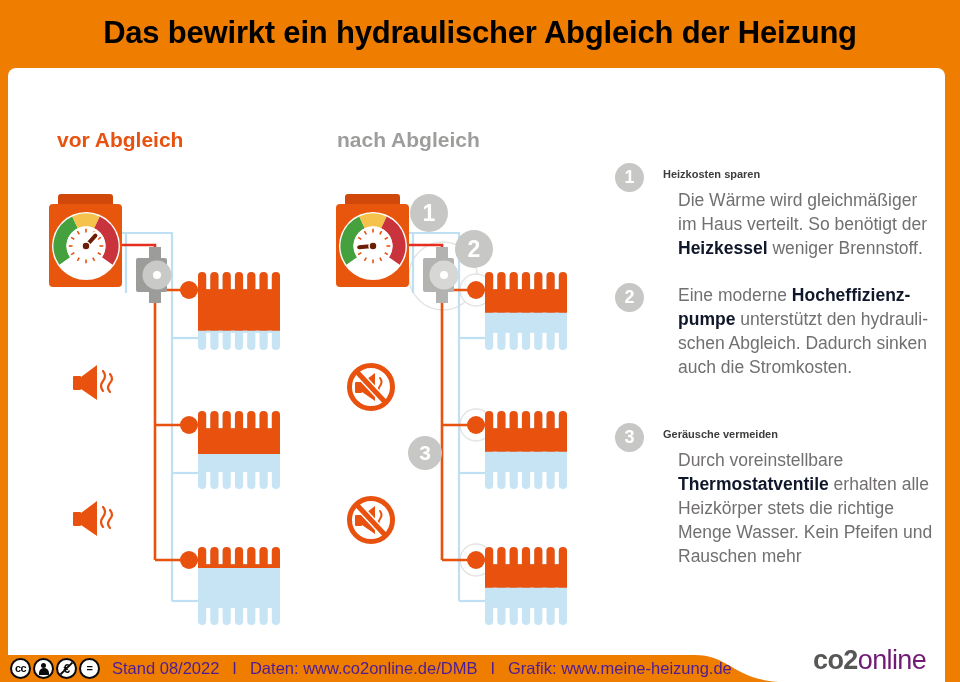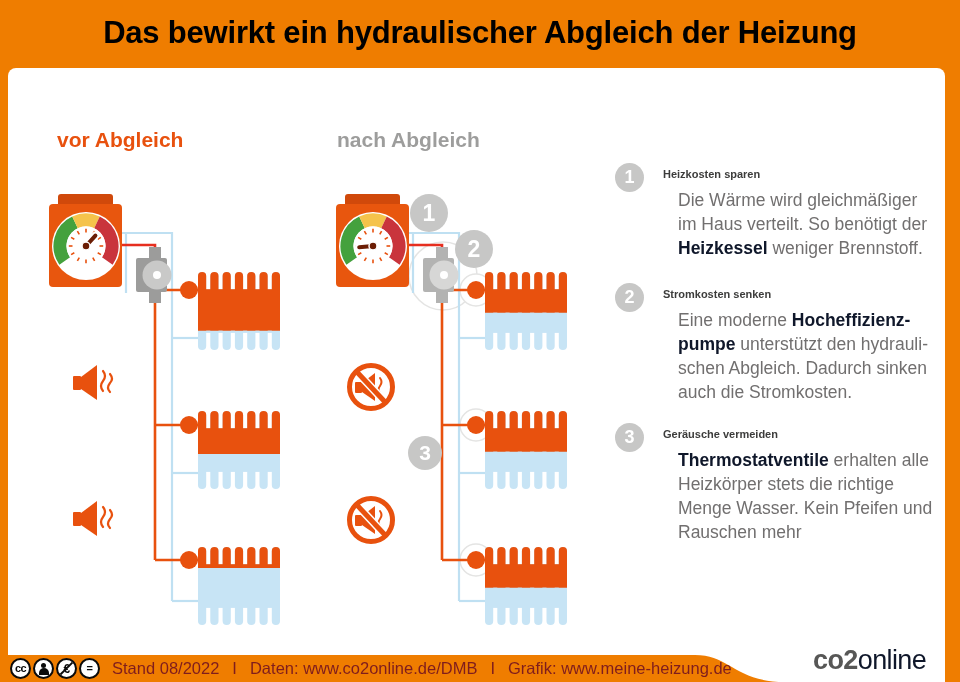--- a/index.html
+++ b/index.html
@@ -35,25 +35,25 @@
   .cc-set{display:flex;gap:2px;margin-left:10px;}
   .cc-badge{width:21px;height:21px;border-radius:50%;background:#fff;border:2px solid #0b0b0b;
             box-sizing:border-box;display:flex;align-items:center;justify-content:center;
             position:relative;overflow:hidden;flex:0 0 auto;}
   .cc-glyph{font-weight:700;font-size:11px;color:#0b0b0b;line-height:1;letter-spacing:-0.5px;}
   .nc-glyph{font-size:12px;}
   .by-head{position:absolute;top:2.5px;left:6px;width:5px;height:5px;border-radius:50%;background:#0b0b0b;}
   .by-body{position:absolute;bottom:2px;left:3.5px;width:10px;height:7px;
            border-radius:5px 5px 0 0;background:#0b0b0b;}
   .cc-slash{position:absolute;width:2.4px;height:22px;background:#0b0b0b;transform:rotate(45deg);}
-  .footer-text{color:#7f1d1d;font-size:16.5px;margin-left:12px;white-space:nowrap;}
+  .footer-text{color:#4c1d95;font-size:16.5px;margin-left:12px;white-space:nowrap;}
   .sep{display:inline-block;margin:0 13px;}
   .logo{position:absolute;left:813px;top:644px;font-size:27px;letter-spacing:-0.6px;z-index:2;line-height:1.2;}
   .logo-p1{font-weight:700;color:#575756;}
-  .logo-p2{color:#0f172a;}
+  .logo-p2{color:#701a75;}
 </style>
 </head>
 <body>
 
 <div class="page">
 
   <div class="header">
     <h1 class="page-title">Das bewirkt ein hydraulischer Abgleich der Heizung</h1>
   </div>
 
@@ -372,33 +372,33 @@
       <div class="benefit-title">Heizkosten sparen</div>
       <div class="benefit-body"><span>Die Wärme wird gleichmäßiger
 im Haus verteilt. So benötigt der
 </span><span class="kw">Heizkessel</span><span> weniger Brennstoff.</span></div>
     </div>
   </div>
 
   <div class="benefit b2">
     <div class="nbadge">2</div>
     <div class="btext">
-      <div class="benefit-title">Stromkosten senken</div>
       <div class="benefit-body"><span>Eine moderne </span><span class="kw">Hocheffizienz-
 pumpe</span><span> unterstützt den hydrauli-
 schen Abgleich. Dadurch sinken
 auch die Stromkosten.</span></div>
     </div>
   </div>
 
   <div class="benefit b3">
     <div class="nbadge">3</div>
     <div class="btext">
       <div class="benefit-title">Geräusche vermeiden</div>
-      <div class="benefit-body"><span class="kw">Thermostatventile</span><span> erhalten alle
+      <div class="benefit-body"><span>Durch voreinstellbare
+</span><span class="kw">Thermostatventile</span><span> erhalten alle
 Heizkörper stets die richtige
 Menge Wasser. Kein Pfeifen und
 Rauschen mehr</span></div>
     </div>
   </div>
 
   <div class="footer">
     <svg width="790" height="27" viewBox="0 0 790 27">
       <path d="M0,0 H695 C730,0 735,27 785,27 H0 Z" fill="#EF7D00"></path>
     </svg>

